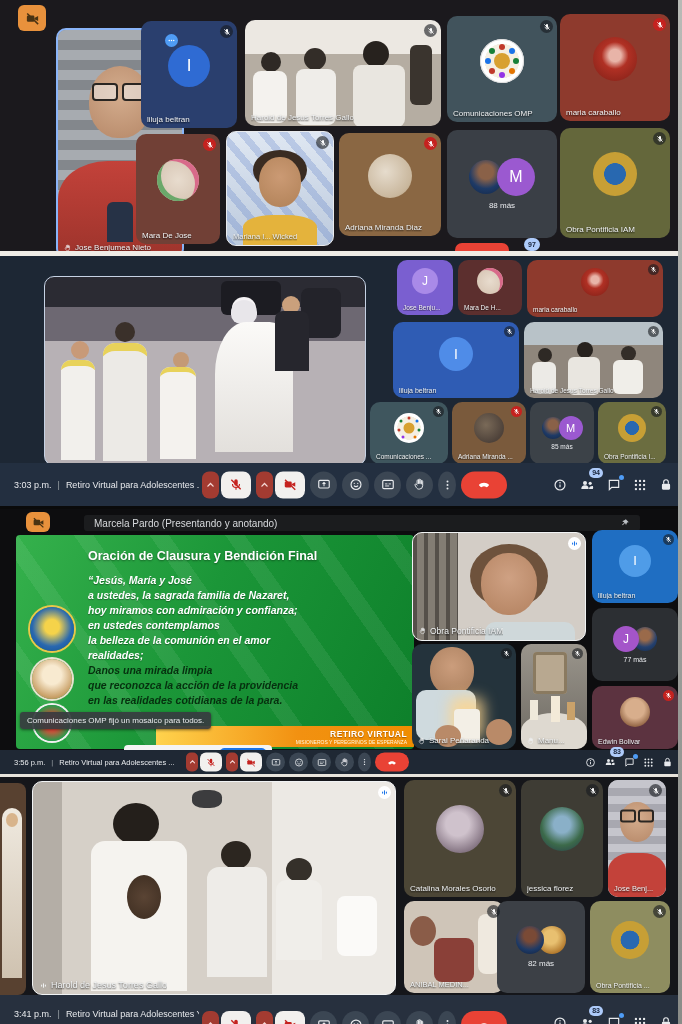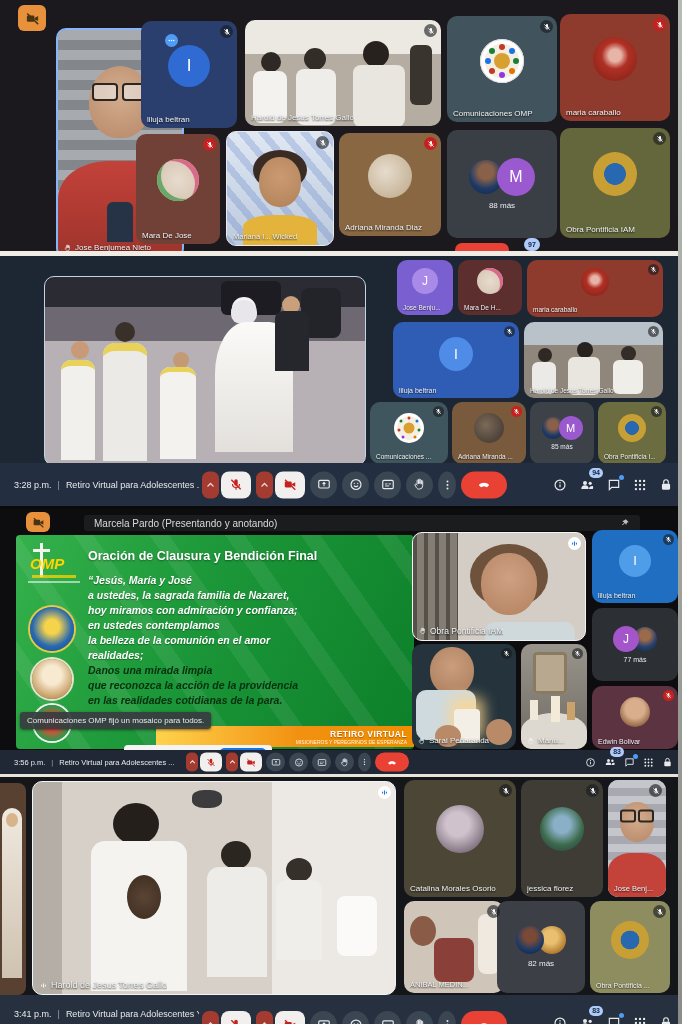--- a/index.html
+++ b/index.html
@@ -444,21 +444,21 @@
             <use href="#s-micoff"></use>
           </svg>
         </div>
       <div class="label" style="font-size:6.5px;">
           <span>Obra Pontificia I...</span>
         </div>
     </div>
 
     <div class="callbar" style="top:207px;height:43px;">
       <div class="cb-left">
-        <span>3:28 p.m.</span>
+        <span>3:03 p.m.</span>
         <span class="cb-sep">|</span>
         <span>Retiro Virtual para Adolescentes ...</span>
       </div>
       <div class="cb-center">
         <div class="split">
           <button class="seg-chev">
               <svg class="ic" width="9" height="9">
                 <use href="#s-chev"></use>
               </svg>
             </button>
@@ -546,27 +546,20 @@
         </svg>
       </div>
     <div class="decor" style="left:84px;top:6px;width:556px;height:16px;background:rgba(28,29,32,.92);border-radius:3px;display:flex;align-items:center;padding:0 10px;box-sizing:border-box;">
       <span style="color:#d8dadd;font-size:10px;white-space:nowrap;">Marcela Pardo (Presentando y anotando)</span>
       <svg class="ic" width="10" height="10" style="margin-left:auto;color:#bdc1c6;">
           <use href="#s-pin"></use>
         </svg>
     </div>
 
     <div class="slide" style="left:16px;top:26px;width:398px;height:214px;">
-      <div class="decor" style="left:8px;top:8px;width:60px;height:54px;color:#ffd400;">
-        <div class="decor" style="left:16px;top:0;width:3px;height:34px;background:#f5f3ee;"></div>
-        <div class="decor" style="left:9px;top:6px;width:17px;height:3px;background:#f5f3ee;"></div>
-        <div class="decor" style="left:6px;top:12px;font-size:15px;font-weight:bold;font-style:italic;">OMP</div>
-        <div class="decor" style="left:8px;top:32px;width:44px;height:3px;background:rgba(255,212,0,.75);"></div>
-        <div class="decor" style="left:4px;top:38px;width:52px;height:2px;background:rgba(255,255,255,.55);"></div>
-      </div>
       <div class="decor" style="left:14px;top:72px;width:44px;height:44px;border-radius:50%;background:radial-gradient(circle at 50% 45%,#f5d34a 22%,#2868b0 60%,#0c4a8c);box-shadow:0 0 0 2px #e8c84a;"></div>
       <div class="decor" style="left:16px;top:124px;width:40px;height:40px;border-radius:50%;background:radial-gradient(circle at 50% 40%,#f8ead0 30%,#caa26a 70%,#8a6a3a);box-shadow:0 0 0 2px #e8e2d0;"></div>
       <div class="decor" style="left:18px;top:170px;width:36px;height:36px;border-radius:50%;background:radial-gradient(circle,#e84a3a 28%,#2a9a4a 70%);box-shadow:0 0 0 2px #f0f0f0;"></div>
 
       <div class="slide-title">Oración de Clausura y Bendición Final</div>
       <div class="slide-body">
         <div>“Jesús, María y José</div>
         <div>a ustedes, la sagrada familia de Nazaret,</div>
         <div>hoy miramos con admiración y confianza;</div>
         <div>en ustedes contemplamos</div>

